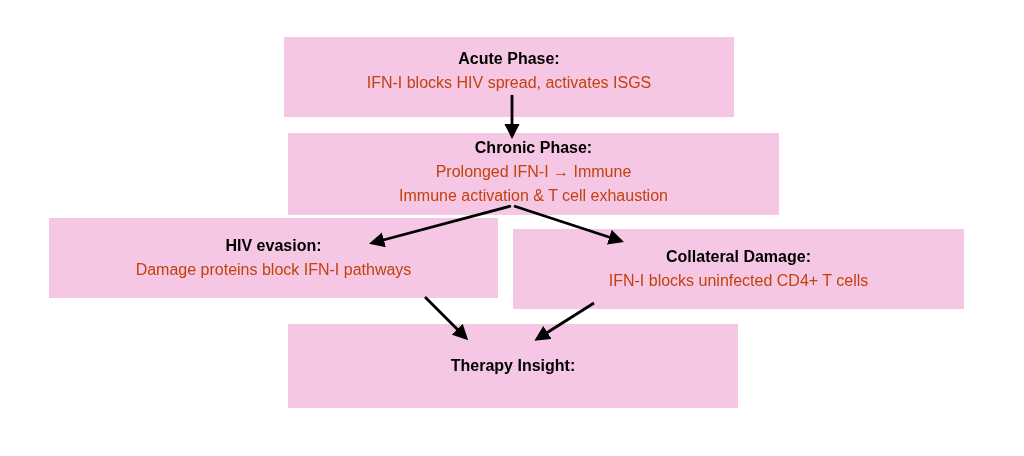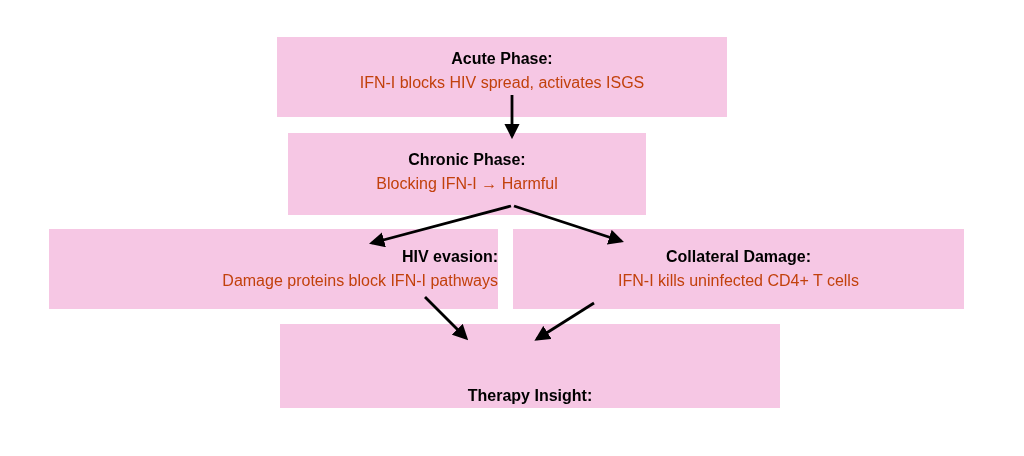--- a/index.html
+++ b/index.html
@@ -28,25 +28,25 @@
     line-height: 24px;
     z-index: 1;
   }
   .box-title {
     font-weight: bold;
     color: #000000;
   }
   .box-line {
     color: #c2410c;
   }
-  #box-acute    { left: 277px; top: 37px;  width: 450px; height: 80px; padding-bottom: 12px; box-sizing: border-box; }
-  #box-chronic  { left: 288px; top: 133px; width: 358px; height: 82px; padding-bottom: 5px; box-sizing: border-box; }
-  #box-evasion  { left: 49px;  top: 229px; width: 449px; height: 80px; align-items: flex-end; }
+  #box-acute    { left: 284px; top: 37px;  width: 450px; height: 80px; padding-bottom: 12px; box-sizing: border-box; }
+  #box-chronic  { left: 288px; top: 133px; width: 491px; height: 82px; padding-bottom: 5px; box-sizing: border-box; }
+  #box-evasion  { left: 49px;  top: 218px; width: 449px; height: 80px; }
   #box-collateral { left: 513px; top: 229px; width: 451px; height: 80px; }
-  #box-therapy  { left: 280px; top: 324px; width: 500px; height: 84px; justify-content: flex-end; }
+  #box-therapy  { left: 288px; top: 324px; width: 450px; height: 84px; }
   .arrow-layer {
     position: absolute;
     left: 0;
     top: 0;
     width: 1024px;
     height: 456px;
     z-index: 2;
     pointer-events: none;
   }
   .arrow-layer line {
@@ -59,31 +59,32 @@
 
 <div class="canvas">
 
   <div class="box" id="box-acute">
     <div class="box-title">Acute Phase:</div>
     <div class="box-line">IFN-I blocks HIV spread, activates ISGS</div>
   </div>
 
   <div class="box" id="box-chronic">
     <div class="box-title">Chronic Phase:</div>
-    <div class="box-line">Blocking IFN-I → Harmful</div>
+    <div class="box-line">Prolonged IFN-I → Immune</div>
+    <div class="box-line">Immune activation &amp; T cell exhaustion</div>
   </div>
 
   <div class="box" id="box-evasion">
     <div class="box-title">HIV evasion:</div>
     <div class="box-line">Damage proteins block IFN-I pathways</div>
   </div>
 
   <div class="box" id="box-collateral">
     <div class="box-title">Collateral Damage:</div>
-    <div class="box-line">IFN-I kills uninfected CD4+ T cells</div>
+    <div class="box-line">IFN-I blocks uninfected CD4+ T cells</div>
   </div>
 
   <div class="box" id="box-therapy">
     <div class="box-title">Therapy Insight:</div>
   </div>
 
   <svg class="arrow-layer" width="1024" height="456" viewBox="0 0 1024 456" xmlns="http://www.w3.org/2000/svg">
     <defs>
       <marker id="ah" viewBox="0 0 10 10" refX="8" refY="5" markerWidth="5.5" markerHeight="5.5" orient="auto-start-reverse">
         <path d="M 0 0 L 10 5 L 0 10 z" fill="#000000"></path>

